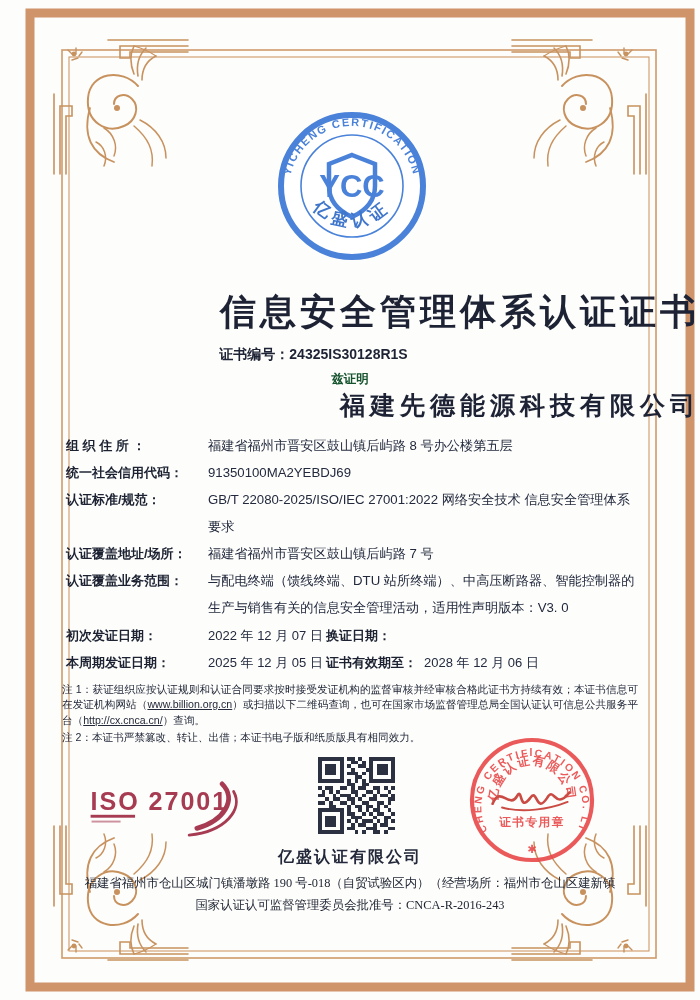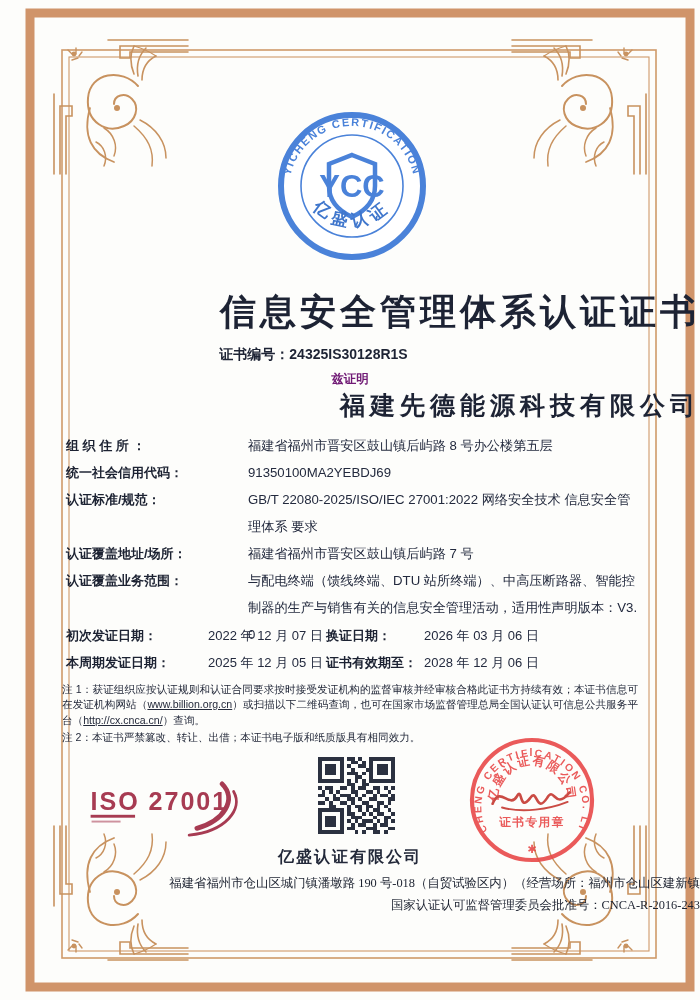--- a/index.html
+++ b/index.html
@@ -13,26 +13,26 @@
 
   .logo{position:absolute;left:277px;top:110px;width:150px;height:152px;}
 
   .cert-title{
     position:absolute;top:288px;left:0;width:700px;text-align:right;
     font-size:36px;font-weight:700;letter-spacing:4px;color:#1d2334;
   }
   .certno-line{position:absolute;top:346px;left:0;width:627px;text-align:center;
     font-size:14px;font-weight:700;color:#1d2334;}
   .attest{position:absolute;top:371px;left:0;width:700px;text-align:center;
-    font-size:12.5px;font-weight:600;color:#701a75;}
+    font-size:12.5px;font-weight:600;color:#14532d;}
   .company{position:absolute;top:389px;left:0;width:700px;text-align:right;
     font-size:25px;font-weight:700;letter-spacing:5px;color:#1d2334;}
 
   .fields{position:absolute;top:432px;left:66px;width:572px;}
-  .frow{display:flex;line-height:27px;font-size:13px;gap:40px;}
+  .frow{display:flex;line-height:27px;font-size:13px;}
   .frow .lbl{flex:0 0 142px;font-weight:700;color:#1c2232;}
   .frow .val{flex:1;color:#232a3e;font-size:13.2px;}
 
   .dates{position:absolute;top:622px;left:66px;width:572px;}
   .drow{display:flex;line-height:27px;font-size:13px;}
   .drow .lbl{flex:0 0 142px;font-weight:700;color:#1c2232;}
   .drow .val{flex:0 0 118px;color:#232a3e;}
   .drow .lbl2{flex:0 0 98px;font-weight:700;color:#1c2232;}
   .drow .val2{flex:1;color:#232a3e;}
 
@@ -42,21 +42,21 @@
   .notes .lnk{text-decoration:underline;}
 
   .iso-logo{position:absolute;left:88px;top:780px;width:156px;height:58px;}
   .qr{position:absolute;left:318px;top:757px;width:77px;height:77px;}
   .stamp{position:absolute;left:457px;top:725px;width:150px;height:150px;
     opacity:.9;mix-blend-mode:multiply;}
 
   .footer{position:absolute;top:847px;left:0;width:700px;text-align:center;}
   .footer .fcompany{font-size:16px;font-weight:700;letter-spacing:2px;color:#23293a;}
   .footer .flines{margin-top:5px;font-family:"Liberation Serif","DejaVu Serif",serif;
-    font-size:12.4px;line-height:21.5px;color:#1c2230;text-align:right;}
+    font-size:12.4px;line-height:21.5px;color:#1c2230;}
 </style>
 </head>
 <body>
 
 <svg class="frame-svg" width="700" height="1000" viewBox="0 0 700 1000">
   <defs>
     <g id="corner" stroke="#c8925f" fill="none" stroke-width="2" stroke-linecap="round">
       <path d="M100,62 C84,44 52,48 50,74 C48,98 68,110 86,102 C98,97 102,83 94,75 C87,68 76,71 76,80"></path>
       <circle cx="79" cy="84" r="3" fill="#c8925f" stroke="none"></circle>
       <path d="M52,84 C44,112 54,130 76,138" stroke-width="1.8"></path>
@@ -128,21 +128,20 @@
       <span class="lbl">认证覆盖业务范围：</span>
       <span class="val">与配电终端（馈线终端、DTU 站所终端）、中高压断路器、智能控制器的生产与销售有关的信息安全管理活动，适用性声明版本：V3. 0</span>
     </div>
   </div>
 
   <div class="dates">
     <div class="drow">
       <span class="lbl">初次发证日期：</span>
       <span class="val">2022 年 12 月 07 日</span>
       <span class="lbl2">换证日期：</span>
-      <span class="val2">2026 年 03 月 06 日</span>
     </div>
     <div class="drow">
       <span class="lbl">本周期发证日期：</span>
       <span class="val">2025 年 12 月 05 日</span>
       <span class="lbl2">证书有效期至：</span>
       <span class="val2">2028 年 12 月 06 日</span>
     </div>
   </div>
 
   <div class="notes">

